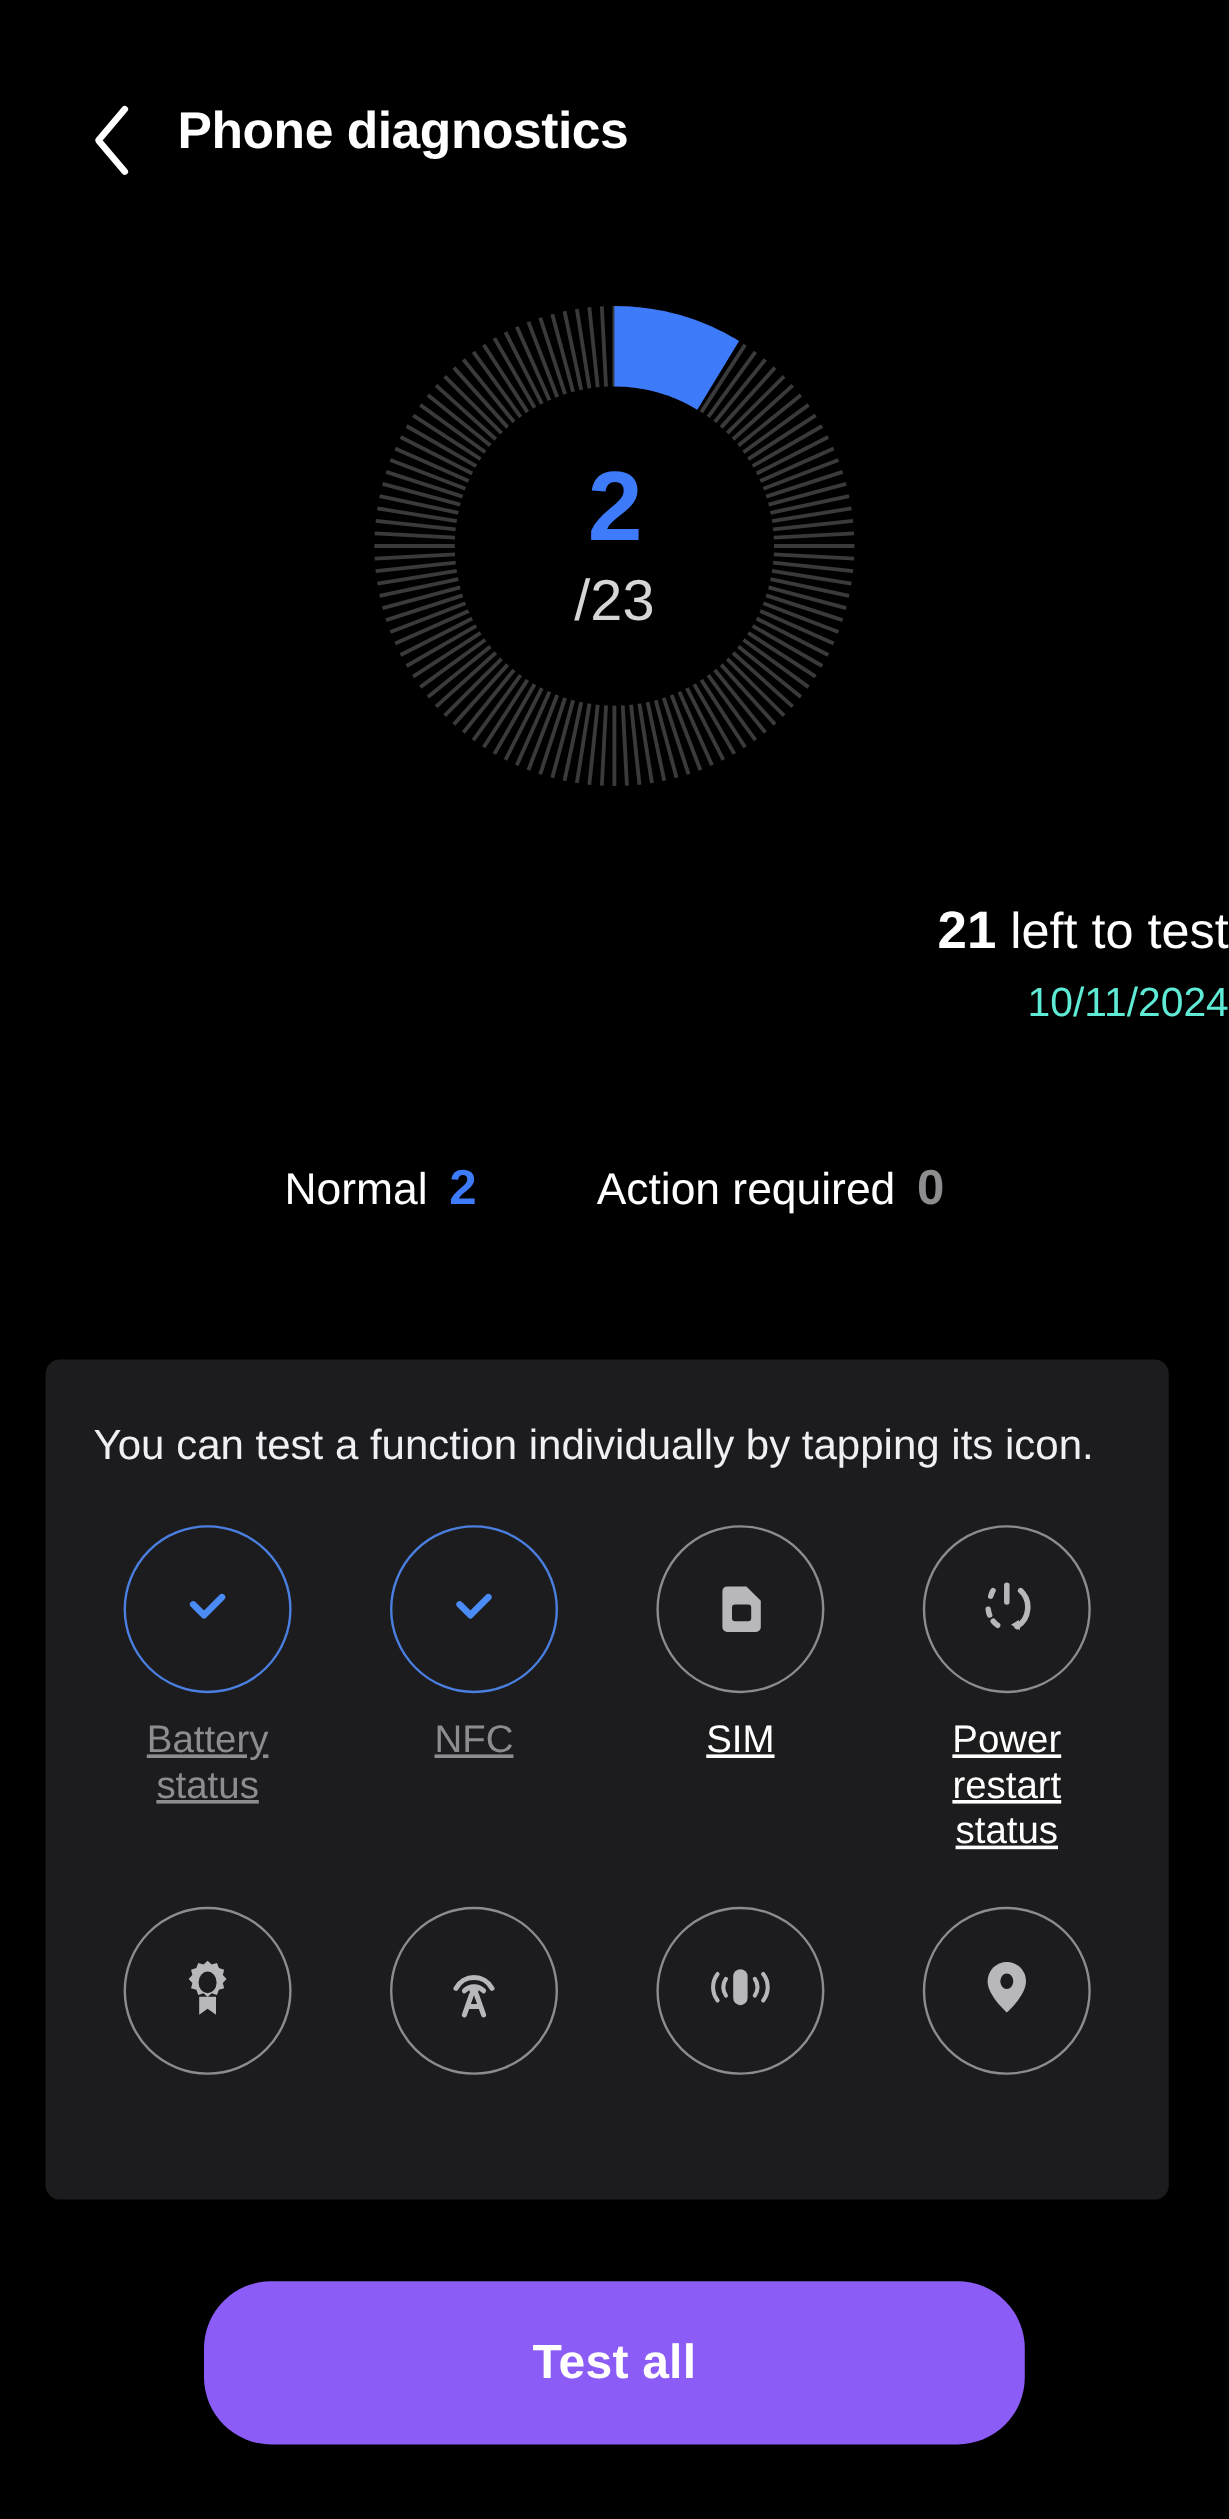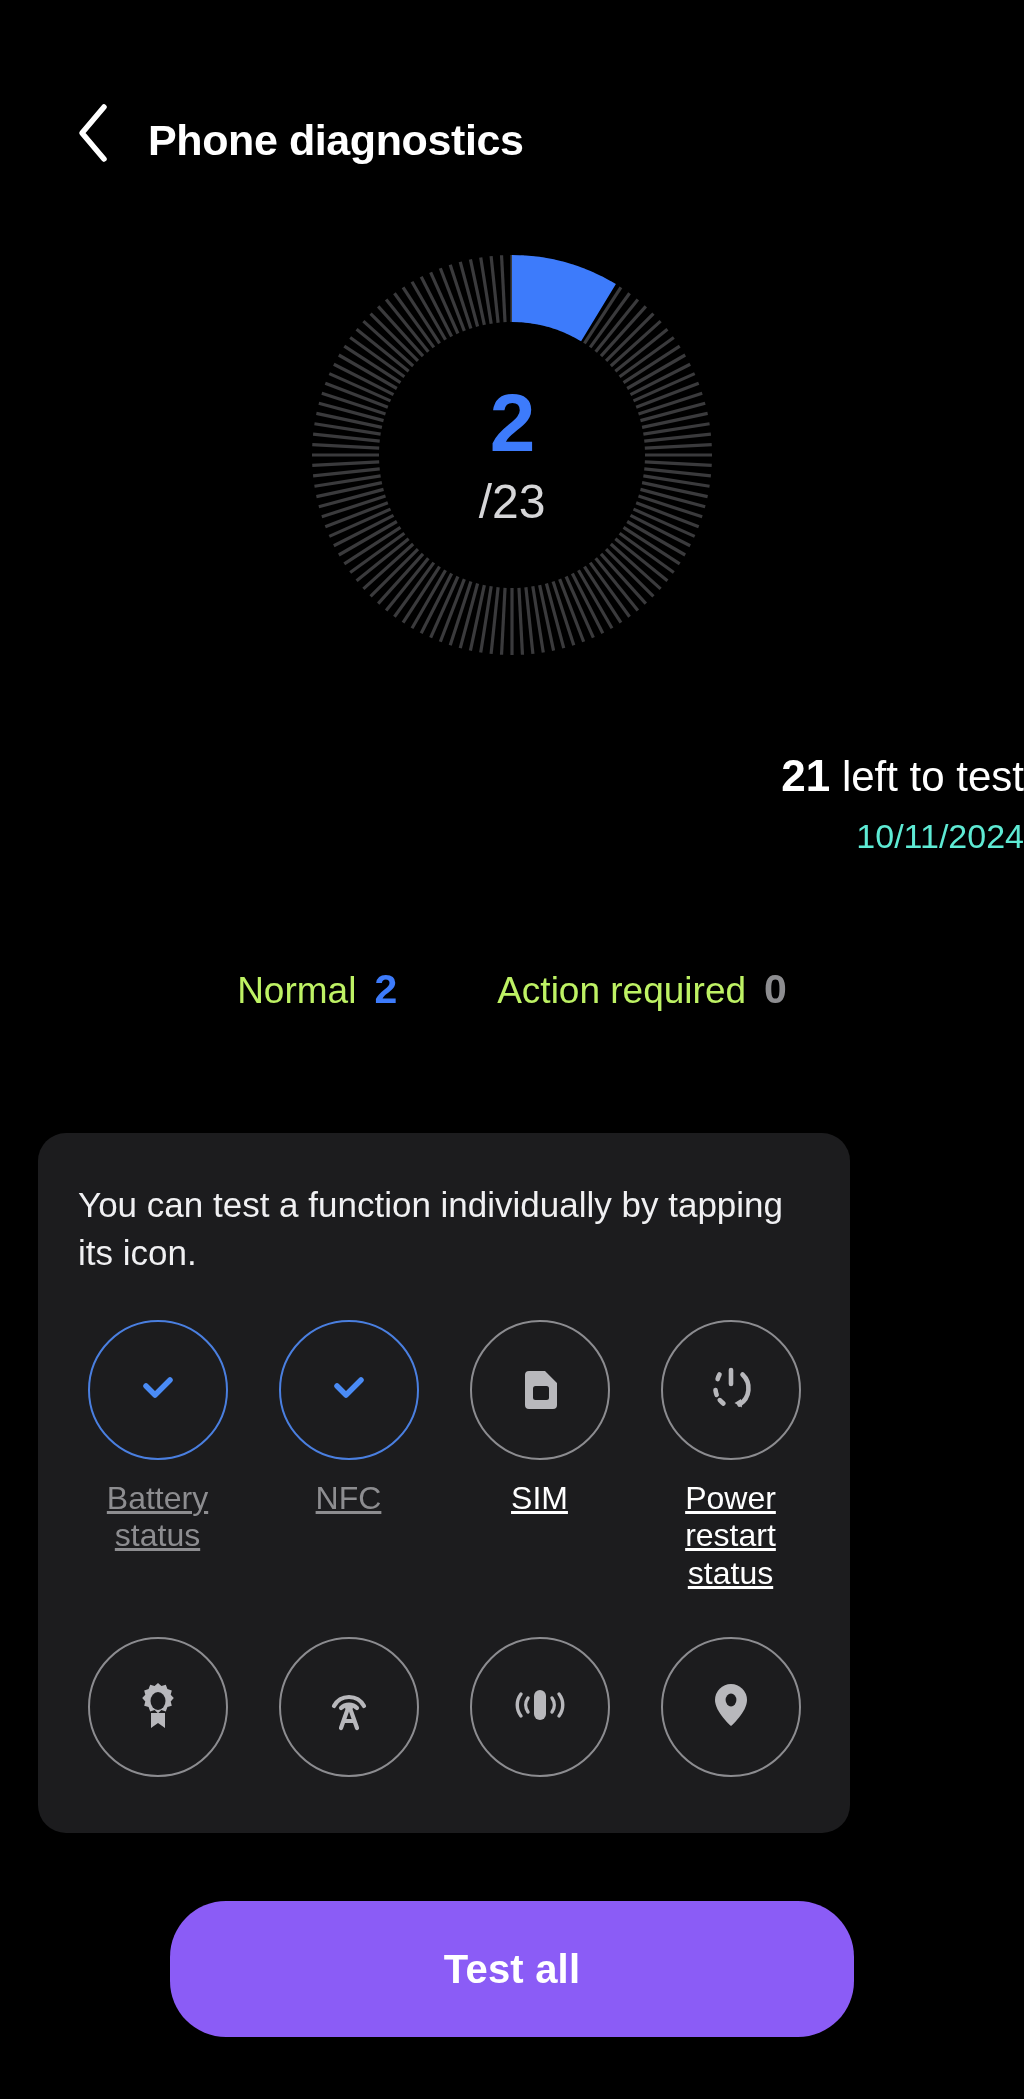--- a/index.html
+++ b/index.html
@@ -6,21 +6,21 @@
   html,body{ background:#000; }
   body{
     width:1024px; height:2099px;
     font-family:"Liberation Sans", sans-serif;
     color:#fff; overflow:hidden; position:relative;
   }
 
   
   .header{
     position:absolute; left:0; top:85px; width:880px; height:80px;
-    display:flex; align-items:flex-end;
+    display:flex; align-items:flex-start;
   }
   .back-btn{
     width:64px; height:64px; margin-left:62px;
     display:flex; align-items:center; justify-content:center;
     cursor:pointer;
   }
   .back-btn svg{ display:block; }
   .page-title{
     margin-left:22px;
     font-size:43px; font-weight:bold; letter-spacing:-0.4px;
@@ -63,31 +63,31 @@
     font-size:34px; color:#5eead4; font-weight:400;
   }
 
   
   .stats{
     position:absolute; left:0; top:950px; width:1024px;
     display:flex; justify-content:center; align-items:baseline;
   }
   .stat{ display:flex; align-items:baseline; }
   .stat + .stat{ margin-left:100px;margin-top:16px; }
-  .stat-label{ font-size:37px; color:#bef264; font-weight:400; }
+  .stat-label{ font-size:37px; color:#ffffff; font-weight:400; }
   .stat-value{ font-size:41px; font-weight:bold; margin-left:18px; }
   .stat-value.normal{ color:#3d7bfb; }
   .stat-value.action{ color:#8d8d90; }
 
   
   .card{
     position:absolute; left:38px; top:1133px;
-    width:812px; height:700px;
+    width:936px; height:700px;
     background:#1c1c1e;
-    border-radius:28px;
+    border-radius:12px;
     overflow:hidden;
   }
   .card-text{
     padding:48px 40px 0 40px;
     font-size:35px; line-height:1.38; color:#f0f0f2; font-weight:400;
   }
   .tile-grid{
     display:grid;
     grid-template-columns:repeat(4,1fr);
     padding:0 24px;

